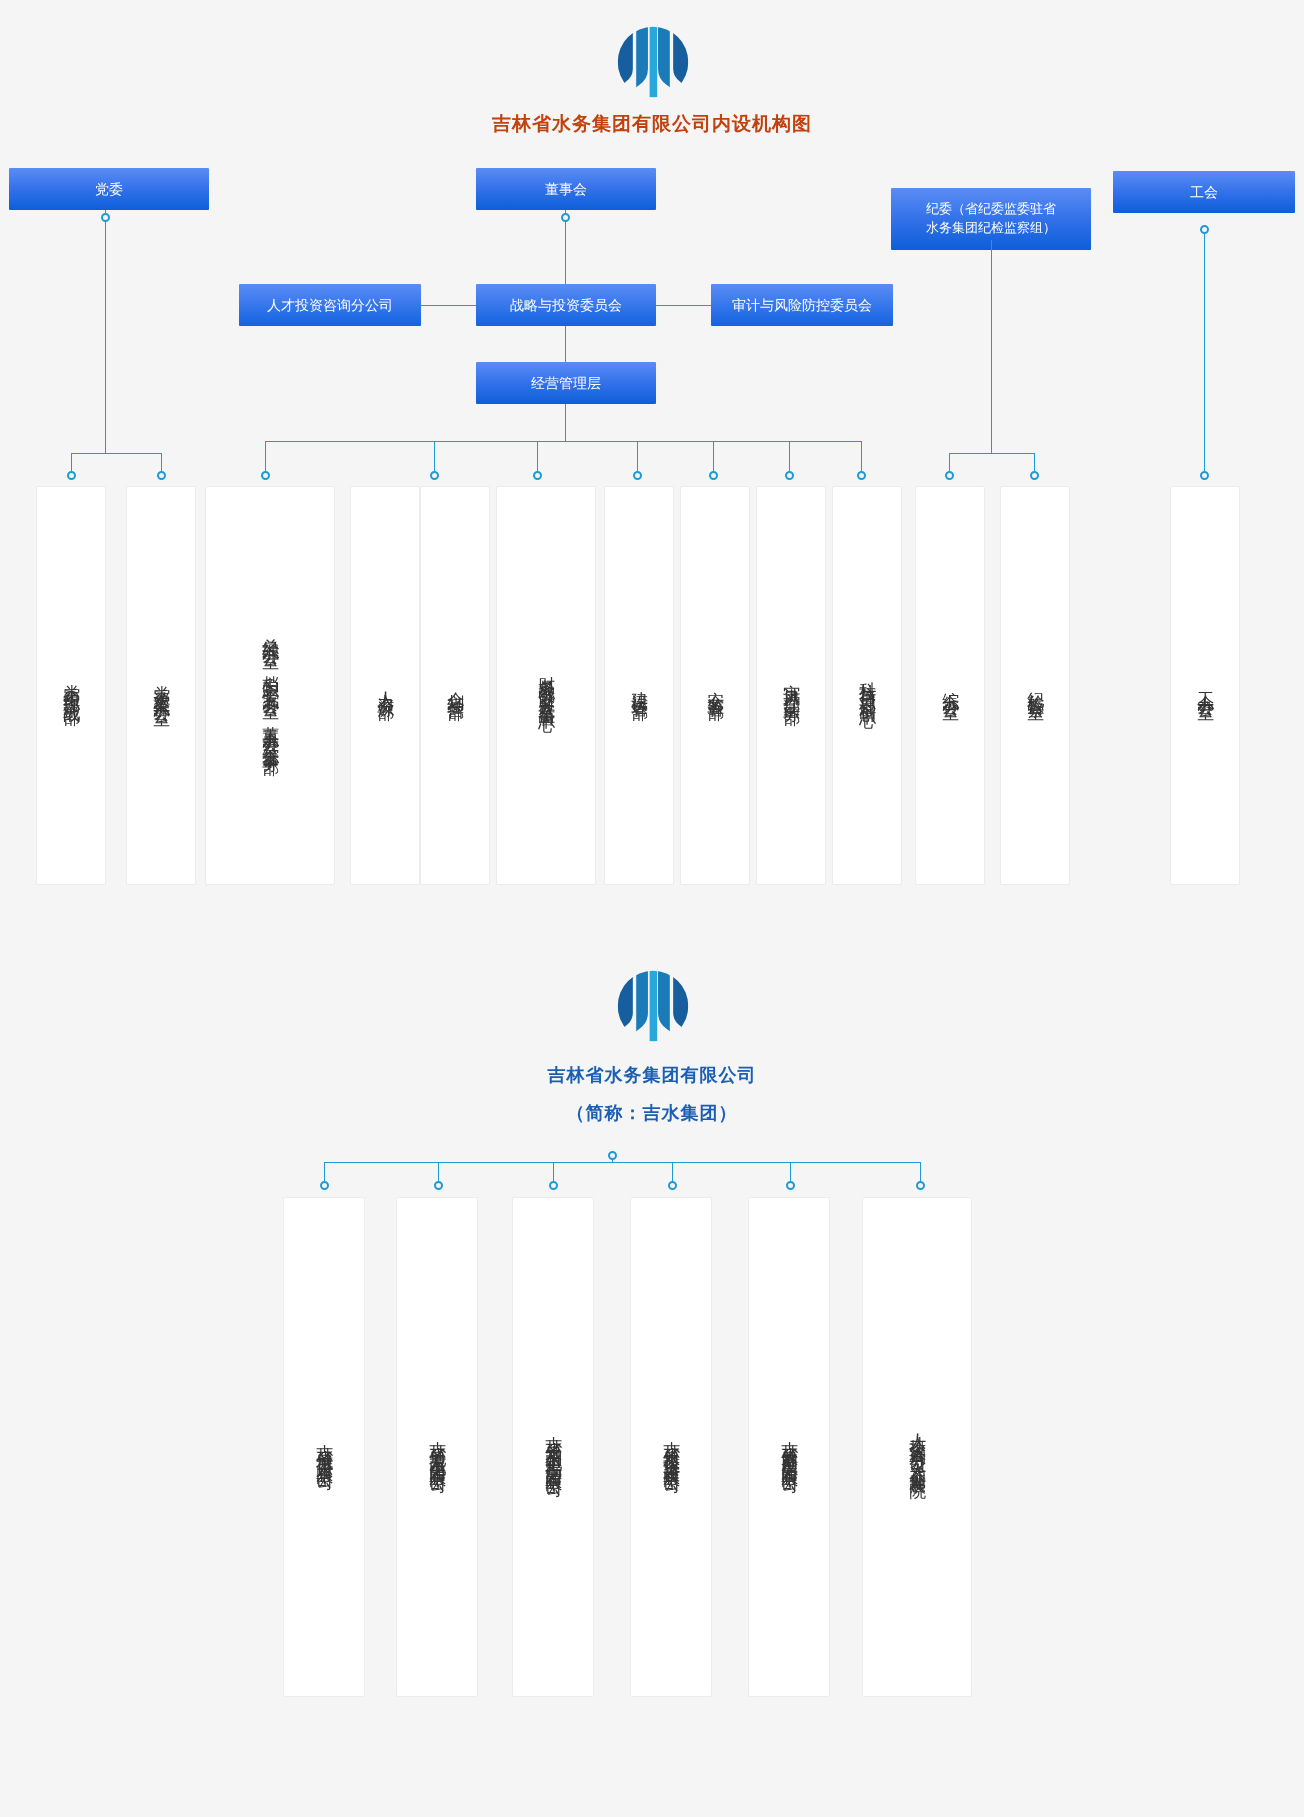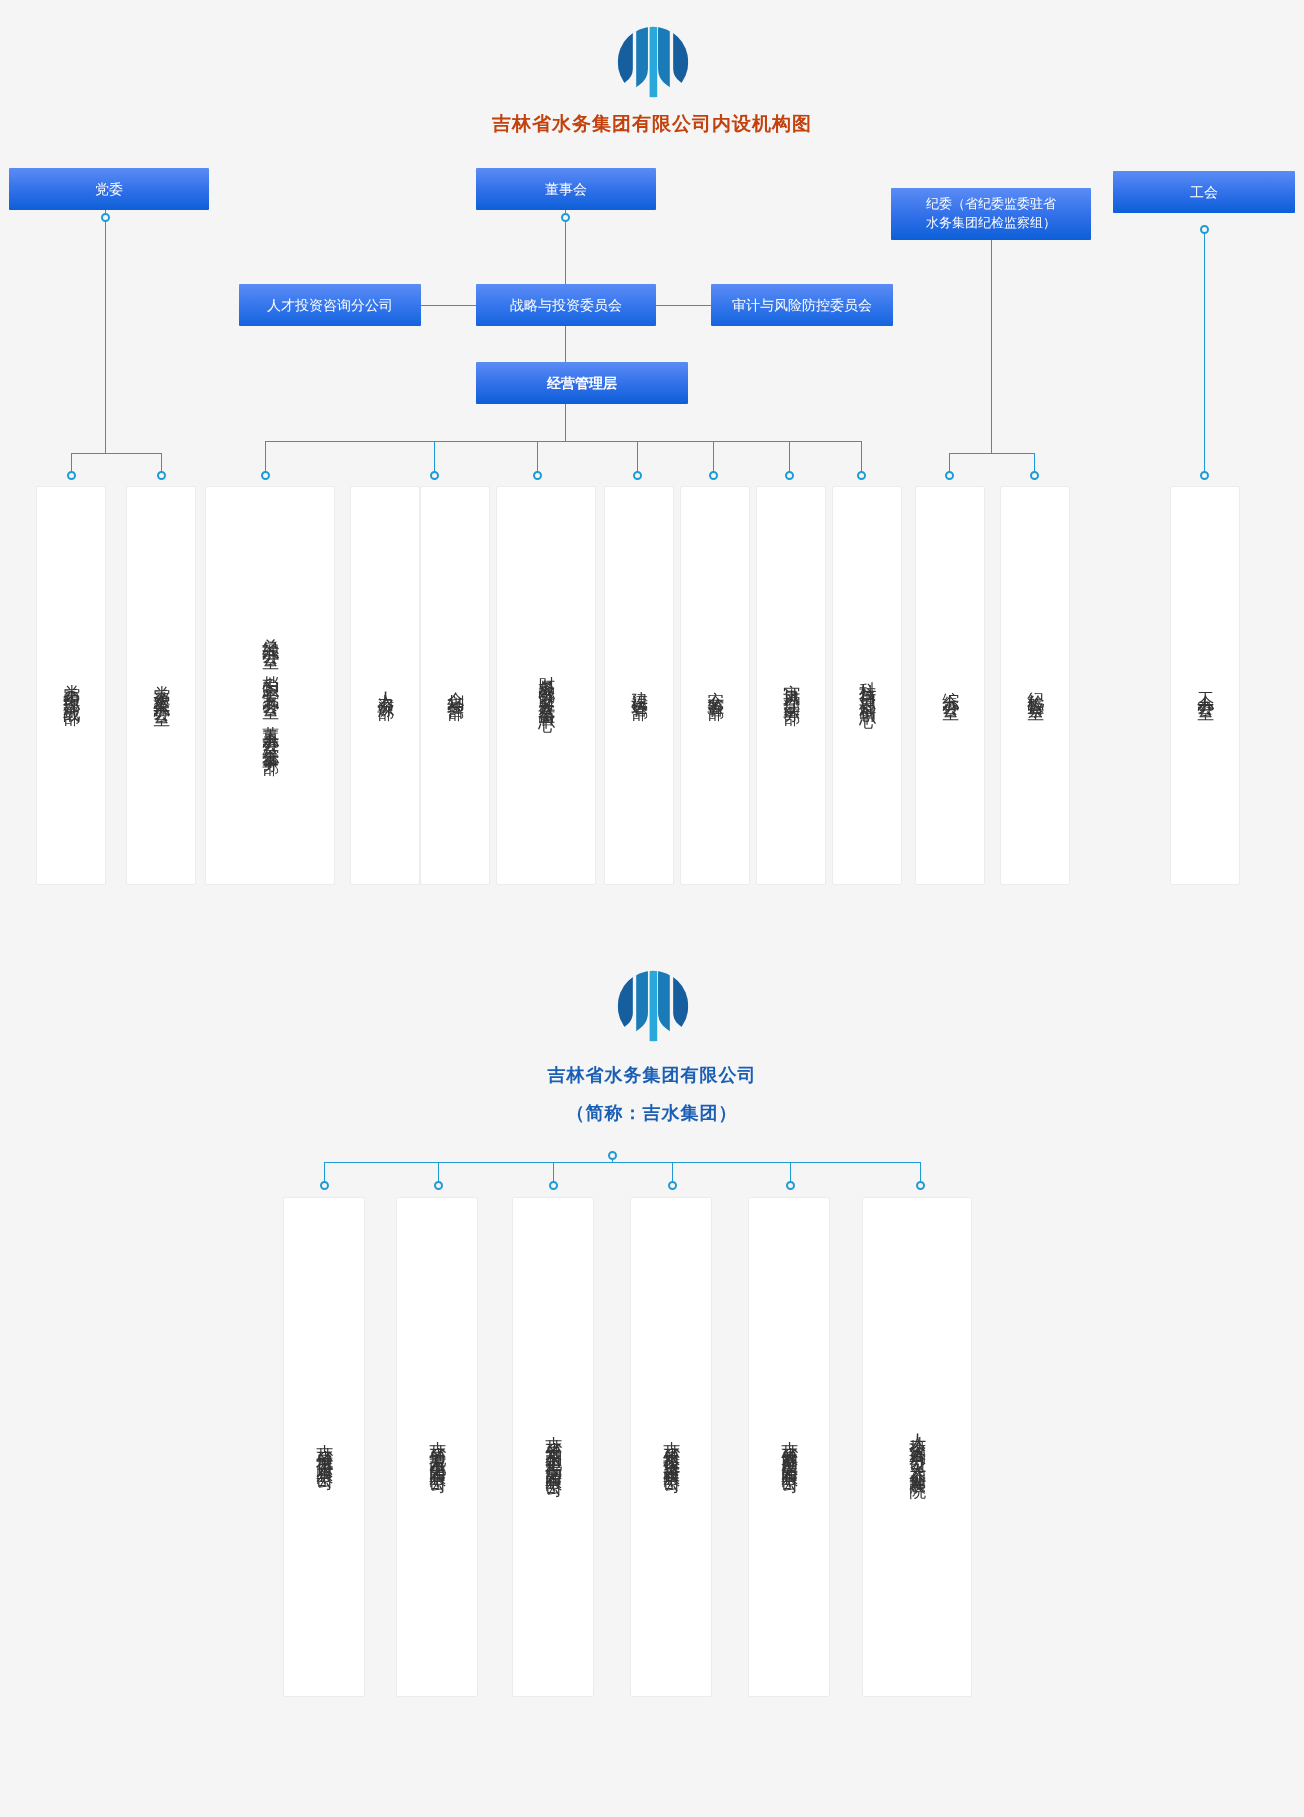--- a/index.html
+++ b/index.html
@@ -97,32 +97,32 @@
       <path d="M50 8 a42 42 0 0 1 0 84 a42 42 0 0 1 0 -84 z" fill="none"></path>
     </svg>
   </div>
 
   <div class="chart-title" style="top:111px;">吉林省水务集团有限公司内设机构图</div>
 
   <div class="bluebox" style="left:9px; top:168px; width:200px; height:42px;">党委</div>
 
   <div class="bluebox" style="left:476px; top:168px; width:180px; height:42px;">董事会</div>
 
-  <div class="bluebox" style="left:891px; top:188px; width:200px; height:52px; white-space:pre-line; font-size:13px;">纪委（省纪委监委驻省
+  <div class="bluebox" style="left:891px; top:188px; width:200px; height:62px; white-space:pre-line; font-size:13px;">纪委（省纪委监委驻省
 水务集团纪检监察组）</div>
 
   <div class="bluebox" style="left:1113px; top:171px; width:182px; height:42px;">工会</div>
 
   <div class="bluebox flat" style="left:239px; top:284px; width:182px; height:42px;">人才投资咨询分公司</div>
 
   <div class="bluebox flat" style="left:476px; top:284px; width:180px; height:42px;">战略与投资委员会</div>
 
   <div class="bluebox flat" style="left:711px; top:284px; width:182px; height:42px;">审计与风险防控委员会</div>
 
-  <div class="bluebox" style="left:476px; top:362px; width:212px; height:42px;font-weight:bold;">经营管理层</div>
+  <div class="bluebox" style="left:476px; top:362px; width:180px; height:42px;">经营管理层</div>
 
   <div class="vline" style="left:105px; top:210px; height:243px;"></div>
   <div class="hline" style="left:71px; top:453px; width:91px;"></div>
   <div class="node" style="left:101px; top:213px;"></div>
   <div class="vline" style="left:71px; top:453px; height:22px;"></div>
   <div class="vline" style="left:161px; top:453px; height:22px;"></div>
   <div class="node" style="left:67px; top:471px;"></div>
   <div class="node" style="left:157px; top:471px;"></div>
 
   <div class="vline" style="left:565px; top:210px; height:74px;"></div>

